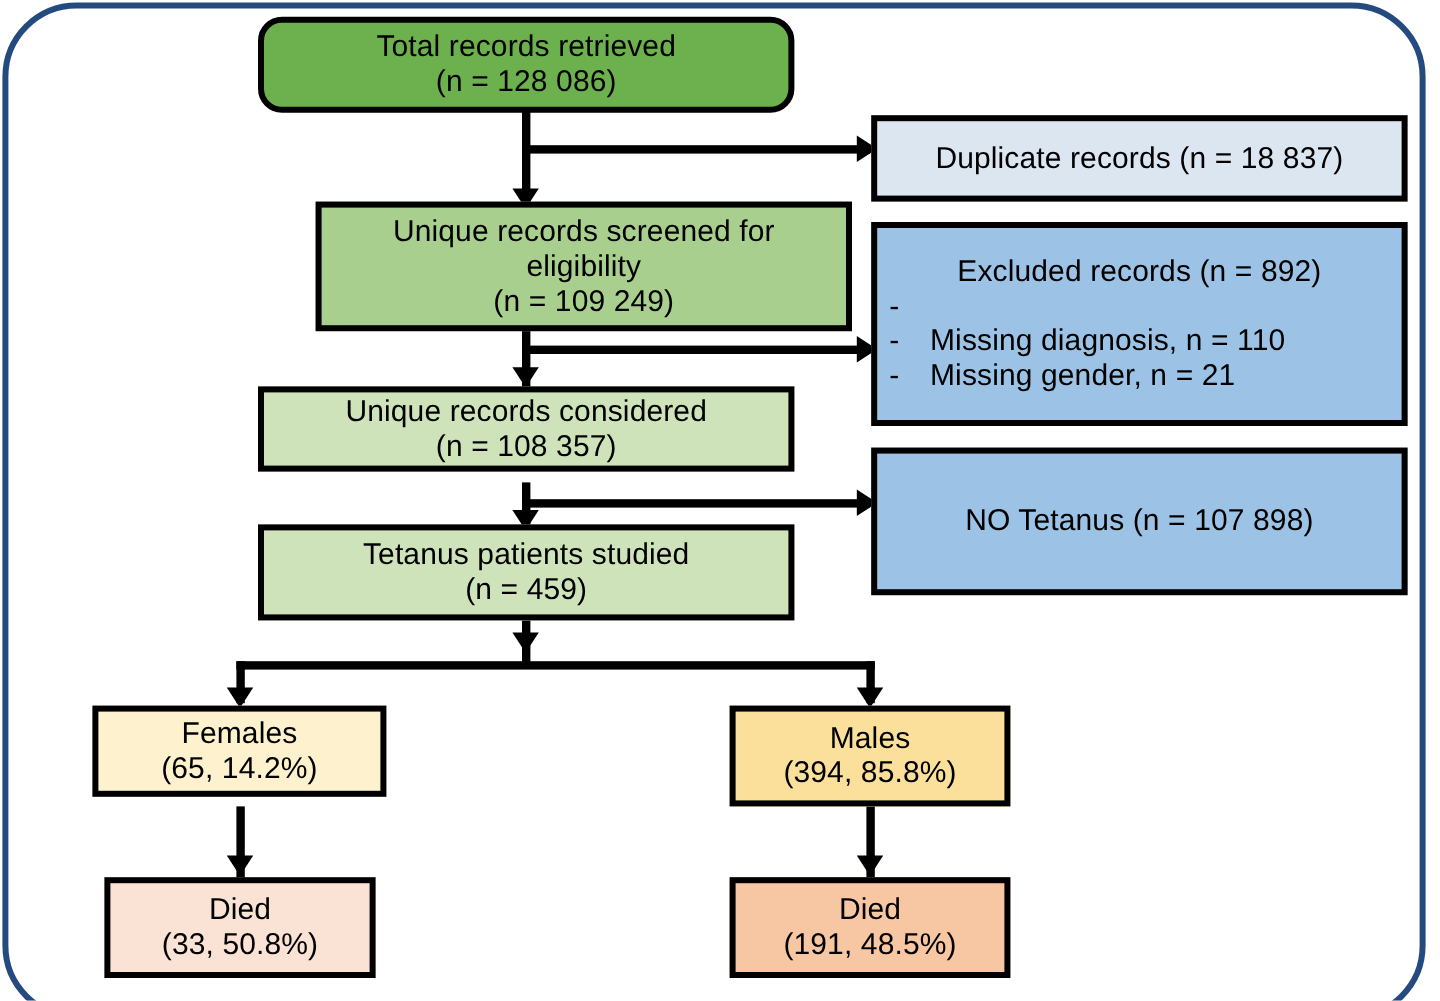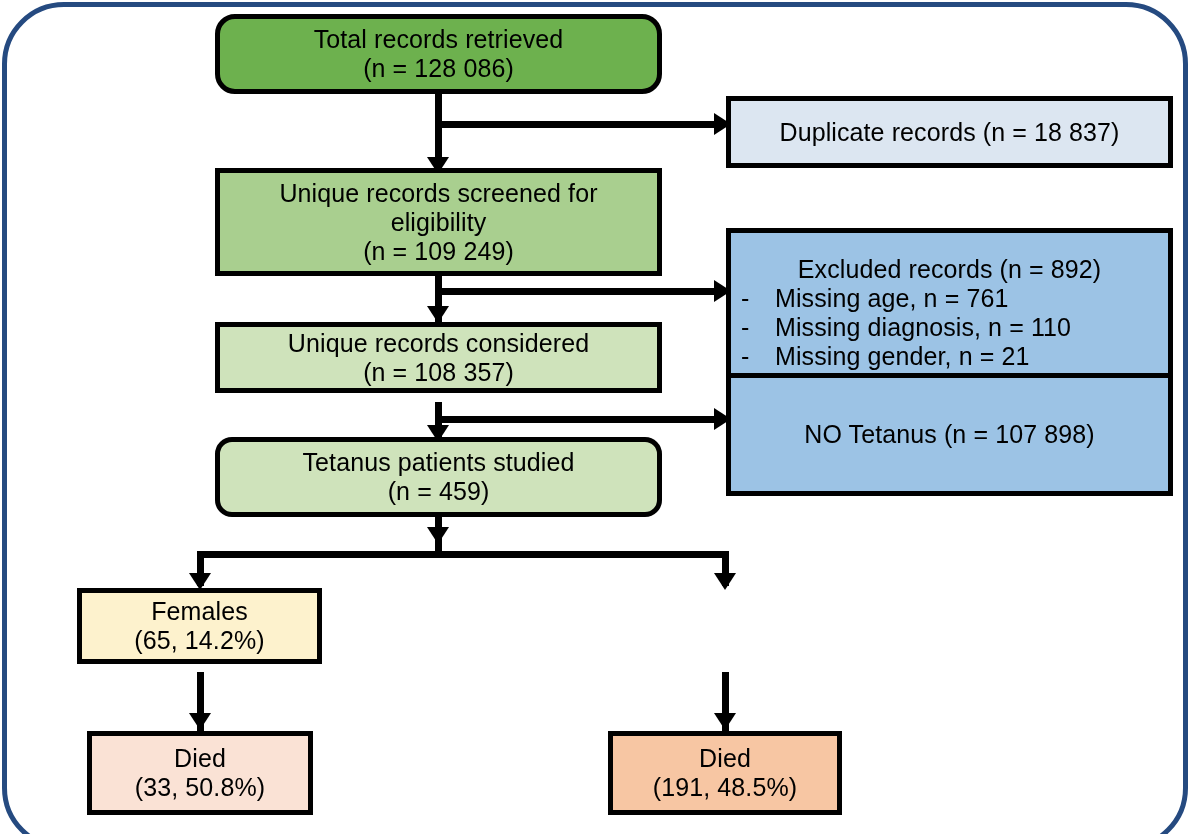--- a/index.html
+++ b/index.html
@@ -56,21 +56,21 @@
     display: flex;
     white-space: nowrap;
   }
   .node.left-align .ln.bullet .dash {
     width: 34px;
     flex: 0 0 34px;
   }
 
   
   .c-green-dark { background: #6db14e; border-radius: 20px; }
-  .c-green-mid  { background: #a9cf8f; }
+  .c-green-mid  { background: #a9cf8f; margin-left: 48px; }
   .c-green-lite { background: #cfe3bb; }
   .c-blue-lite  { background: #dce6f1; }
   .c-blue-mid   { background: #9cc3e5; }
   .c-yellow-lite{ background: #fdf2cd; }
   .c-yellow-mid { background: #fbe09b; }
   .c-peach-lite { background: #fae2d5; }
   .c-peach-mid  { background: #f7c6a3; }
 
   
   .vline, .hline {
@@ -141,55 +141,58 @@
   <div class="node c-blue-lite" style="left:726px; top:96px; width:447px; height:72px;align-items:center;">
     <span class="ln">Duplicate records (n = 18 837)</span>
   </div>
 
   <div class="node c-green-mid" style="left:215px; top:168px; width:447px; height:108px;">
     <span class="ln">Unique records screened for</span>
     <span class="ln">eligibility</span>
     <span class="ln">(n = 109 249)</span>
   </div>
 
-  <div class="node c-blue-mid left-align" style="left:726px; top:185px; width:447px; height:170px;margin-top:43px;">
+  <div class="node c-blue-mid left-align" style="left:726px; top:185px; width:447px; height:170px;">
     <span class="ln center">Excluded records (n = 892)</span>
     <span class="ln bullet">
       <span class="dash">-</span>
-      <span>Missing age, n = 761</span>
     </span>
     <span class="ln bullet">
       <span class="dash">-</span>
       <span>Missing diagnosis, n = 110</span>
     </span>
     <span class="ln bullet">
       <span class="dash">-</span>
       <span>Missing gender, n = 21</span>
     </span>
   </div>
 
   <div class="node c-green-lite" style="left:215px; top:322px; width:447px; height:71px;">
     <span class="ln">Unique records considered</span>
     <span class="ln">(n = 108 357)</span>
   </div>
 
   <div class="node c-blue-mid" style="left:726px; top:373px; width:447px; height:123px;">
     <span class="ln">NO Tetanus (n = 107 898)</span>
   </div>
 
-  <div class="node c-green-lite" style="left:215px; top:437px; width:447px; height:80px;border-radius:17px;">
+  <div class="node c-green-lite" style="left:215px; top:437px; width:447px; height:80px;">
     <span class="ln">Tetanus patients studied</span>
     <span class="ln">(n = 459)</span>
   </div>
 
   <div class="node c-yellow-lite" style="left:77px; top:588px; width:245px; height:76px;">
     <span class="ln">Females</span>
     <span class="ln">(65, 14.2%)</span>
   </div>
 
+  <div class="node c-yellow-mid" style="left:608px; top:588px; width:234px; height:84px;">
+    <span class="ln">Males</span>
+    <span class="ln">(394, 85.8%)</span>
+  </div>
 
   <div class="node c-peach-lite" style="left:87px; top:731px; width:226px; height:84px;">
     <span class="ln">Died</span>
     <span class="ln">(33, 50.8%)</span>
   </div>
 
   <div class="node c-peach-mid" style="left:608px; top:731px; width:234px; height:84px;">
     <span class="ln">Died</span>
     <span class="ln">(191, 48.5%)</span>
   </div>

